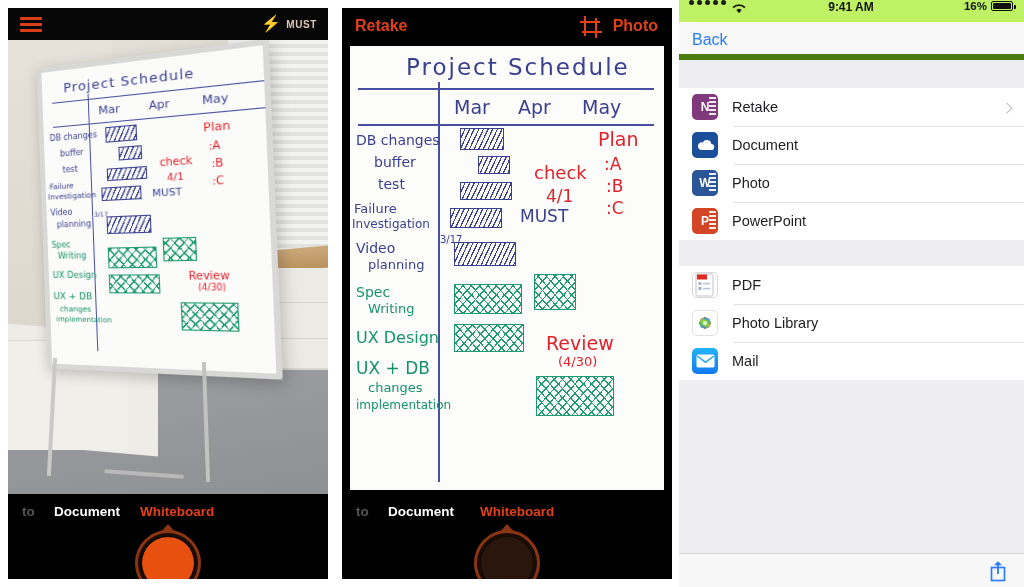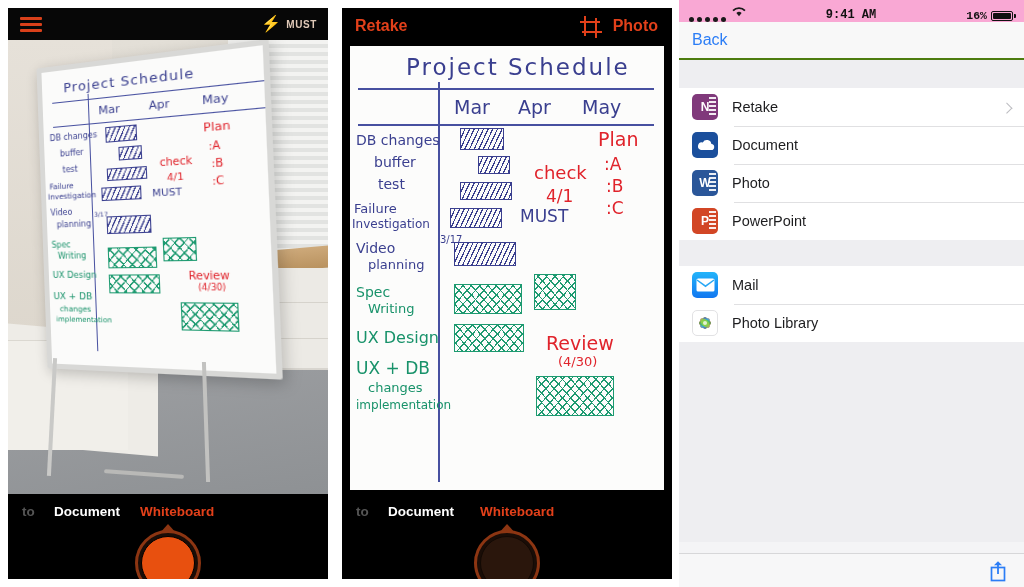--- a/index.html
+++ b/index.html
@@ -94,34 +94,34 @@
   .prev-top { position:absolute; left:0; top:0; width:100%; height:38px; background:#000; z-index:9; }
   .prev-btn { position:absolute; top:9px; color:#e2401a; font-size:16px; font-weight:600; }
   .retake { left:13px; }
   .done { right:14px; }
   .crop-ic { position:absolute; right:70px; top:8px; width:22px; height:22px; }
   .crop-ic span { position:absolute; background:#e2401a; }
   .prev-page { position:absolute; left:8px; top:38px; width:314px; height:444px; background:#fcfcfb; overflow:hidden; }
 
   
   .p3 { width: 346px; height:587px; background:#f4f4f6; position:relative; }
-  .statusbar { position:absolute; left:0; top:0; width:100%; height:22px; background:#f9a8d4;
-               display:flex; align-items:flex-end; padding:0 11px;font-family:Liberation Mono, monospace; }
+  .statusbar { position:absolute; left:0; top:0; width:100%; height:22px; background:#bef264;
+               display:flex; align-items:flex-start; padding:0 11px; }
   .dots { display:flex; gap:3px; align-items:center; }
   .dots i { width:5px; height:5px; border-radius:50%; background:#1a1a1a; display:block; }
   .wifi-ic { margin-left:6px; }
   .sb-time { position:absolute; left:0; width:100%; text-align:center; font-size:12px; font-weight:700; color:#111; }
   .sb-right { margin-left:auto; display:flex; align-items:center; gap:4px; }
   .sb-pct { font-size:11.5px; font-weight:600; color:#111; }
   .batt { width:22px; height:10px; border:1.3px solid #111; border-radius:2px; position:relative; }
   .batt::after { content:""; position:absolute; right:-3.5px; top:2.6px; width:2px; height:4px; background:#111; border-radius:0 1px 1px 0; }
   .batt i { position:absolute; left:1px; top:1px; bottom:1px; width:18px; background:#111; border-radius:1px; display:block; }
 
   .navbar { position:absolute; left:0; top:22px; width:100%; height:38px; background:#f8f8f8;
-            border-bottom:2px solid #4d7c0f; }
+            border-bottom:6px solid #4d7c0f; }
   .nav-back { position:absolute; left:14px; top:9px; color:#2b7df6; font-size:16px; }
   .nav-title { position:absolute; left:0; top:9px; width:100%; text-align:center; font-size:16.5px; font-weight:700; color:#1a1a1a; }
 
   .grp-gap { background:#eeeef1; width:100%; }
   .list { background:#ffffff; }
   .row { position:relative; display:flex; align-items:center; height:38px; padding-left:14px; background:#fff; }
   .row + .row::before { content:""; position:absolute; left:56px; right:0; top:0; height:1px; background:#e0e0e2; }
   .row-ic { width:26px; height:26px; border-radius:5px; flex:0 0 26px; position:relative; overflow:hidden;
             display:flex; align-items:center; justify-content:center; }
   .row-lbl { margin-left:14px; font-size:14.5px; color:#1d1d1f; }
@@ -370,46 +370,59 @@
             <span class="ic-pages"></span>
           </span>
           <span class="row-lbl">PowerPoint</span>
         </div>
       </div>
 
       <div class="grp-gap" style="height:26px;"></div>
 
       <div class="list">
         <div class="row">
-          <span class="row-ic" style="background:linear-gradient(180deg,#23b4fa,#1177f0)">
-            <svg width="19" height="14" viewBox="0 0 19 14">
-              <rect x="0.5" y="0.5" width="18" height="13" rx="1.6" fill="#fff"></rect>
-              <path d="M1 2l8.5 6.2L18 2" fill="none" stroke="#2aa8f5" stroke-width="1.5"></path>
+          <span class="row-ic" style="background:#fff;border:1px solid #d8d8da">
+            <svg width="22" height="24" viewBox="0 0 22 24">
+              <rect x="2" y="1" width="17" height="22" rx="1.5" fill="#fff" stroke="#c3c3c6" stroke-width="1"></rect>
+              <rect x="3" y="1.5" width="10" height="5" fill="#e02b20"></rect>
+              <rect x="4.5" y="9" width="3" height="3" fill="#9fb5cc"></rect>
+              <rect x="9" y="9.8" width="7" height="1.6" fill="#b9c4cf"></rect>
+              <rect x="4.5" y="14" width="3" height="3" fill="#9fb5cc"></rect>
+              <rect x="9" y="14.8" width="7" height="1.6" fill="#b9c4cf"></rect>
             </svg>
           </span>
-          <span class="row-lbl">Mail</span>
+          <span class="row-lbl">PDF</span>
         </div>
         <div class="row">
           <span class="row-ic" style="background:#fff;border:1px solid #e2e2e4">
             <svg width="22" height="22" viewBox="0 0 22 22">
               <g transform="translate(11,11)">
                 <ellipse rx="3.2" ry="6" fill="#f5c400" transform="rotate(0)"></ellipse>
                 <ellipse rx="3.2" ry="6" fill="#f0722a" transform="rotate(45)"></ellipse>
                 <ellipse rx="3.2" ry="6" fill="#e8372e" transform="rotate(90)"></ellipse>
                 <ellipse rx="3.2" ry="6" fill="#b63bb0" transform="rotate(135)" opacity=".9"></ellipse>
                 <ellipse rx="3.2" ry="6" fill="#3a6fd8" transform="rotate(180)" opacity=".85"></ellipse>
                 <ellipse rx="3.2" ry="6" fill="#2fb0e8" transform="rotate(225)" opacity=".8"></ellipse>
                 <ellipse rx="3.2" ry="6" fill="#41bf6c" transform="rotate(270)" opacity=".8"></ellipse>
                 <ellipse rx="3.2" ry="6" fill="#9bd43c" transform="rotate(315)" opacity=".8"></ellipse>
                 <circle r="2" fill="#fff" opacity=".75"></circle>
               </g>
             </svg>
           </span>
           <span class="row-lbl">Photo Library</span>
         </div>
+        <div class="row">
+          <span class="row-ic" style="background:linear-gradient(180deg,#23b4fa,#1177f0)">
+            <svg width="19" height="14" viewBox="0 0 19 14">
+              <rect x="0.5" y="0.5" width="18" height="13" rx="1.6" fill="#fff"></rect>
+              <path d="M1 2l8.5 6.2L18 2" fill="none" stroke="#2aa8f5" stroke-width="1.5"></path>
+            </svg>
+          </span>
+          <span class="row-lbl">Mail</span>
+        </div>
       </div>
 
       <div class="filler" style="height:200px;"></div>
     </div>
 
     <div class="toolbar">
       <span class="share-ic">
         <svg width="20" height="22" viewBox="0 0 20 22">
           <rect x="3.5" y="7.5" width="13" height="13" fill="none" stroke="#2b7df6" stroke-width="1.7"></rect>
           <rect x="9.1" y="3" width="1.8" height="11" fill="#2b7df6"></rect>

